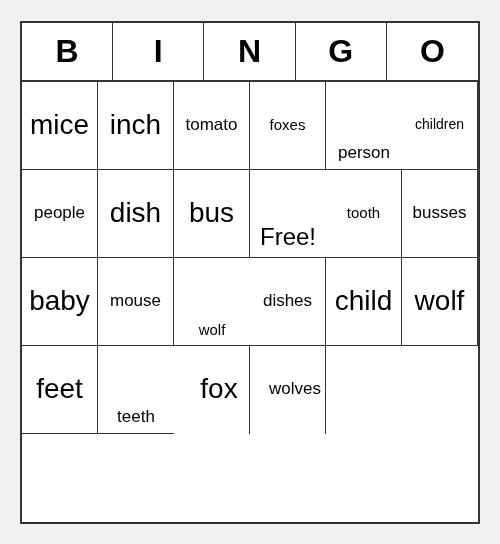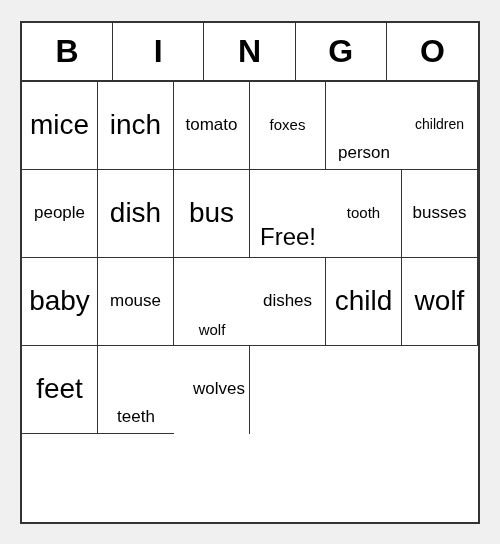--- a/index.html
+++ b/index.html
@@ -160,16 +160,19 @@
       <div class="bingo-cell">
         <span class="size-xl">wolf</span>
       </div>
       <div class="bingo-cell">
         <span class="size-xl">feet</span>
       </div>
       <div class="bingo-cell">
         <span class="size-md">teeth</span>
       </div>
       <div class="bingo-cell">
+        <span class="size-xl">fox</span>
+      </div>
+      <div class="bingo-cell">
         <span class="size-md">wolves</span>
       </div>
     </div>
 </div>
 
 </body></html>

